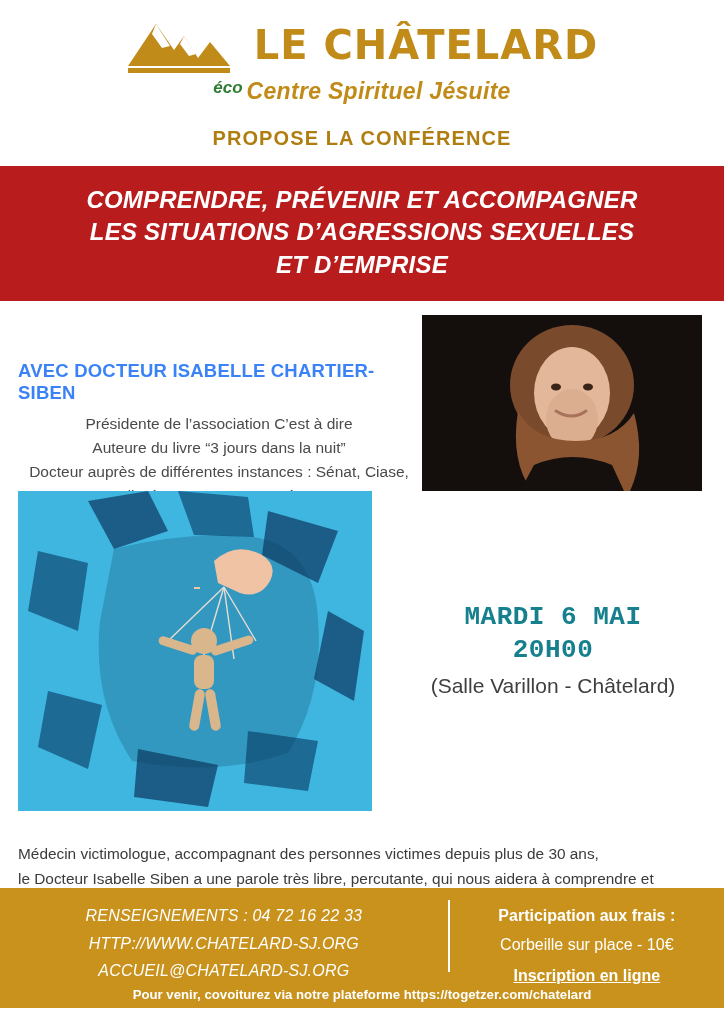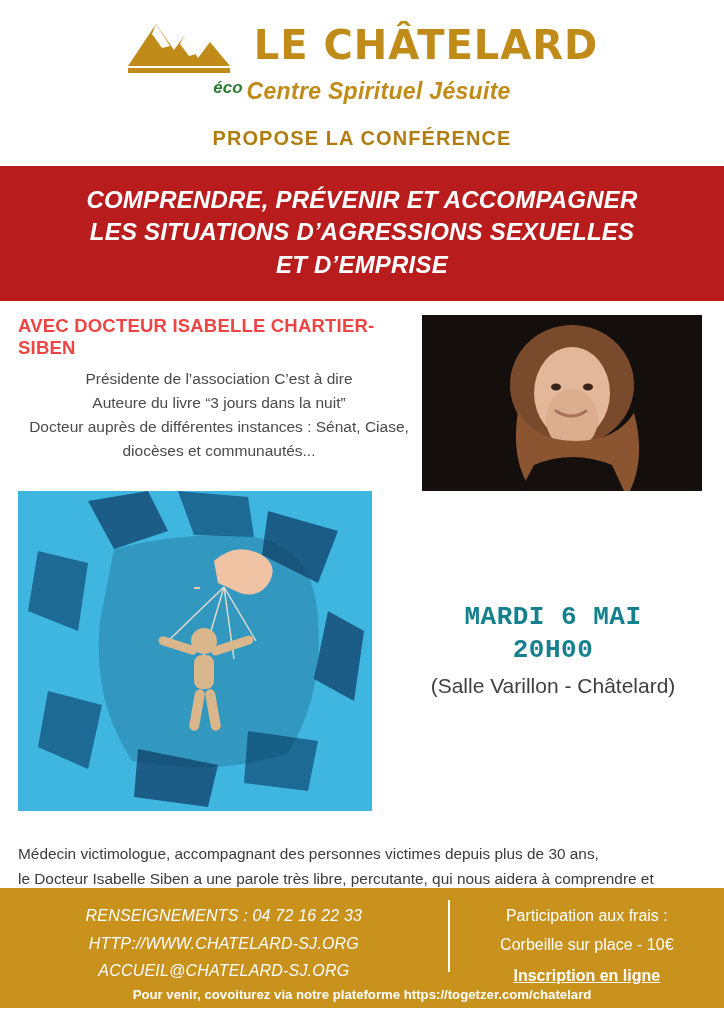--- a/index.html
+++ b/index.html
@@ -85,26 +85,27 @@
     position: relative;
     padding: 14px 0 0 0;
     height: 190px;
   }
   .speaker-text {
     width: 420px;
     padding-left: 18px;
     text-align: center;
   }
   .speaker-name {
-    color: #ef4444;
+    color: #3b82f6;
     font-weight: bold;
     font-size: 18.5px;
     letter-spacing: .2px;
     text-align: left;
     margin-bottom: 8px;
+    margin-top: 45px;
   }
   .speaker-line {
     color: #4a4a4a;
     font-size: 15.5px;
     line-height: 1.55;
   }
   .portrait {
     position: absolute;
     right: 22px; top: 14px;
     width: 280px; height: 176px;
@@ -175,21 +176,21 @@
     background: #ffffff;
     margin: 12px 0 36px 0;
   }
   .footer-right {
     flex: 1 1 38%;
     text-align: center;
     padding-top: 14px;
     font-size: 16px;
     line-height: 1.8;
   }
-  .footer-right .bold { font-weight: normal; }
+  .footer-right .bold { font-weight: bold; }
   .footer-right .link {
     font-weight: bold;
     text-decoration: underline;
     display: inline-block;
     margin-top: 2px;
   }
   .footer-bottom {
     position: absolute;
     left: 0; right: 0; bottom: 6px;
     text-align: center;

